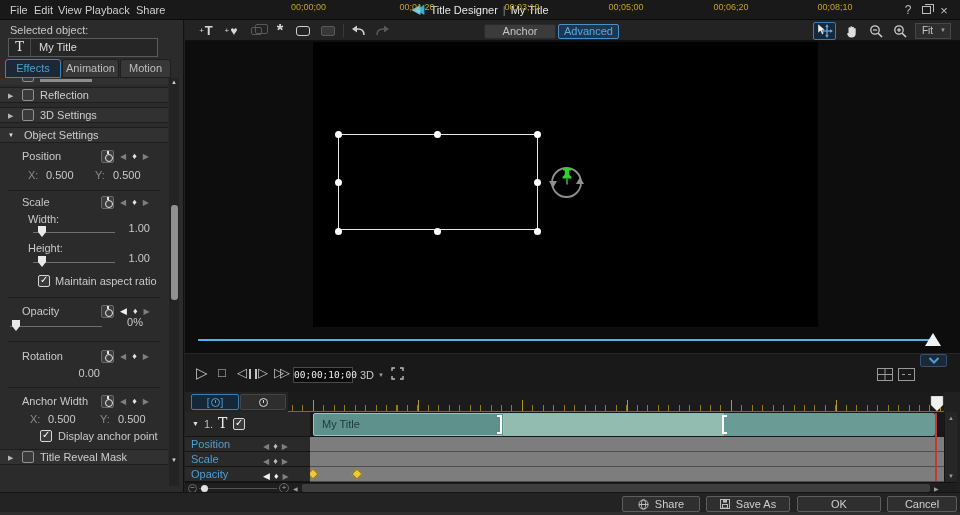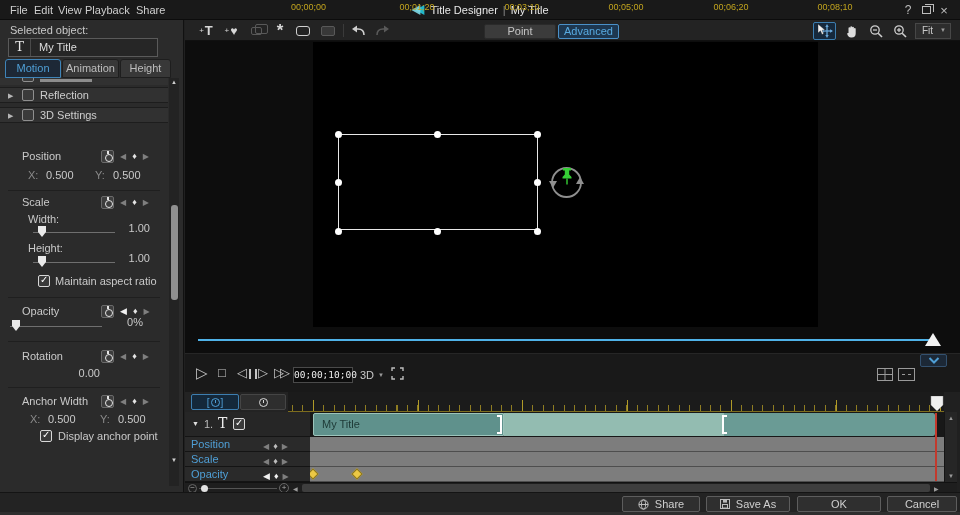--- a/index.html
+++ b/index.html
@@ -130,38 +130,42 @@
     <span class="winbtn" style="left:937px;font-size:13px">×</span>
   </div>
 
   <div class="a panel">
     <span class="a txt" style="left:10px;top:4px">Selected object:</span>
     <div class="field">
       <span class="tcell">T</span>
       <span class="fval">My Title</span>
     </div>
 
-    <div class="tab active" style="left:5px;width:56px"><span>Motion</span></div>
+    <div class="tab active" style="left:5px;width:56px"><span>Effects</span></div>
     <div class="tab" style="left:62px;width:57px"><span>Animation</span></div>
-    <div class="tab" style="left:120px;width:51px"><span>Height</span></div>
+    <div class="tab" style="left:120px;width:51px"><span>Motion</span></div>
 
     <div class="a" style="left:0;top:58px;width:168px;height:7px;overflow:hidden;background:#313131">
       <span class="cb" style="left:22px;top:-8px"></span>
       <span class="a" style="left:40px;top:1px;width:52px;height:3px;background:#8d8d8d"></span>
     </div>
 
     <div class="secrow" style="top:67px">
       <span class="exp">▶</span>
       <span class="cb" style="left:22px;top:1px"></span>
       <span class="seclabel">Reflection</span>
     </div>
     <div class="secrow" style="top:87px">
       <span class="exp">▶</span>
       <span class="cb" style="left:22px;top:1px"></span>
       <span class="seclabel">3D Settings</span>
+    </div>
+    <div class="secrow" style="top:107px">
+      <span class="exp" style="font-size:6px;color:#e0e0e0">▼</span>
+      <span class="seclabel" style="left:24px">Object Settings</span>
     </div>
 
     <span class="a txt" style="left:22px;top:130px">Position</span>
     <div class="knav" style="left:101px;top:129px">
       <span class="sw"></span>
       <span class="ka">◀</span>
       <span class="kd">♦</span>
       <span class="ka">▶</span>
     </div>
     <span class="a txt dim" style="left:28px;top:149px">X:</span>
@@ -218,20 +222,25 @@
       <span class="kd">♦</span>
       <span class="ka">▶</span>
     </div>
     <span class="a txt dim" style="left:30px;top:393px">X:</span>
     <span class="a txt" style="left:48px;top:393px">0.500</span>
     <span class="a txt dim" style="left:100px;top:393px">Y:</span>
     <span class="a txt" style="left:118px;top:393px">0.500</span>
     <span class="cb checked" style="left:40px;top:410px"></span>
     <span class="a txt" style="left:58px;top:410px">Display anchor point</span>
 
+    <div class="secrow" style="top:429px">
+      <span class="exp">▶</span>
+      <span class="cb" style="left:22px;top:1px"></span>
+      <span class="seclabel">Title Reveal Mask</span>
+    </div>
 
     <div class="sb-track"></div>
     <span class="sb-arrow" style="top:59px">▲</span>
     <div class="sb-thumb"></div>
     <span class="sb-arrow" style="top:437px">▼</span>
   </div>
 
   <div class="a toolbar">
     <div class="tool" style="left:9px;width:24px">
       <span style="font-size:8px;margin-right:1px">+</span>
@@ -260,21 +269,21 @@
           <polygon points="6,0.5 1,4 6,7.5" fill="#cfcfcf"></polygon>
         </svg>
     </div>
     <div class="tool off" style="left:186px;width:23px">
       <svg width="15" height="12" viewBox="0 0 15 12">
           <path d="M2 10 Q2 4 8 4 L10 4" fill="none" stroke="#595959" stroke-width="1.6"></path>
           <polygon points="9,0.5 14,4 9,7.5" fill="#595959"></polygon>
         </svg>
     </div>
 
-    <div class="seg-btn" style="left:299px;width:72px"><span>Point</span></div>
+    <div class="seg-btn" style="left:299px;width:72px"><span>Anchor</span></div>
     <div class="seg-btn active" style="left:373px;width:61px"><span>Advanced</span></div>
 
     <div class="toolbtn sel" style="left:628px">
       <svg width="16" height="14" viewBox="0 0 16 14">
           <g stroke="#6aa8d8" stroke-width="1.3">
             <line x1="10" y1="2" x2="10" y2="12"></line>
             <line x1="5" y1="7" x2="15" y2="7"></line>
           </g>
           <g fill="#6aa8d8">
             <polygon points="10,0 8.3,3 11.7,3"></polygon>

